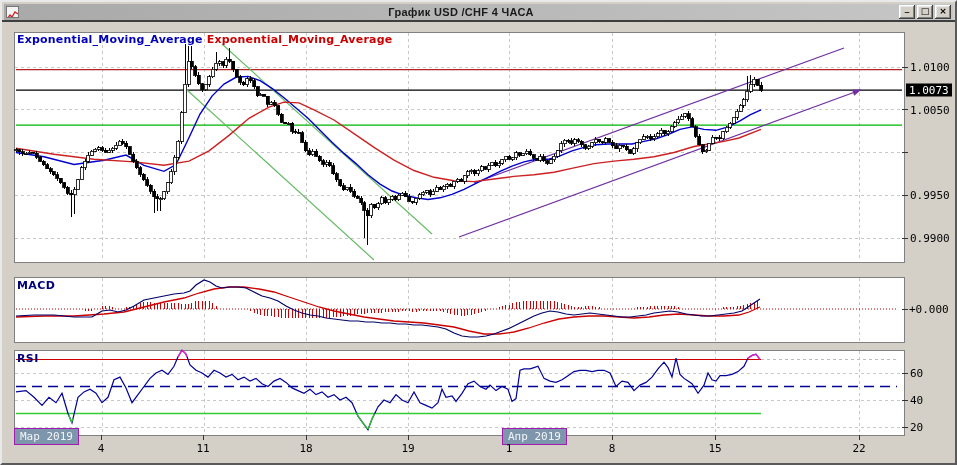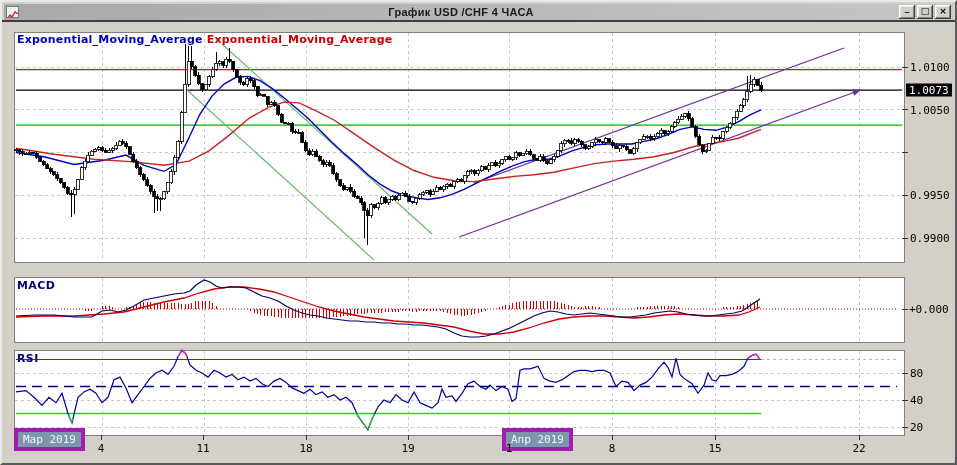--- a/index.html
+++ b/index.html
@@ -31,21 +31,21 @@
   .lbl.center{transform:translate(-50%,0);}
   .legendrow{position:absolute;left:13px;top:11px;font-family:"DejaVu Sans",sans-serif;
     font-size:11px;font-weight:bold;letter-spacing:.2px;white-space:nowrap;}
   .indlabel{position:absolute;left:13px;font-family:"DejaVu Sans",sans-serif;
     font-size:11px;font-weight:bold;color:#00007a;letter-spacing:.4px;}
   .pricebox{position:absolute;background:#000;color:#fff;
     font-family:"DejaVu Sans Mono",monospace;font-size:11px;line-height:13px;
     padding:0 3px;transform:translateY(-50%);}
   .monthbox{position:absolute;background:#7e96ac;color:#f2f5f8;
     font-family:"DejaVu Sans Mono",monospace;font-size:11px;line-height:15px;
-    padding:0 5px;border:4px solid #a21caf;}
+    padding:0 5px;border:1px solid #a21caf;}
 </style>
 </head>
 <body>
 
 <div class="window">
   <div class="titlebar">
     <div class="titleicon">
       <svg width="11" height="10" viewBox="0 0 11 10">
           <polyline points="0,8 3,4 5,6 8,1 11,3" fill="none" stroke="#cc2222" stroke-width="1.3"></polyline>
           <line x1="0" y1="9.5" x2="11" y2="9.5" stroke="#336699" stroke-width="1"></line>
@@ -768,21 +768,21 @@
 
     <div class="monthbox" style="left:10px;top:406px;">Мар 2019</div>
     <div class="monthbox" style="left:498px;top:406px;">Апр 2019</div>
 
     <div id="labels">
         <div class="lbl" style="left: 906px; top: 45px;">1.0100</div>
         <div class="lbl" style="left: 906px; top: 87.75px;">1.0050</div>
         <div class="lbl" style="left: 906px; top: 130.5px; margin-left: 48px;">1.0000</div>
         <div class="lbl" style="left: 906px; top: 173.25px;">0.9950</div>
         <div class="lbl" style="left: 906px; top: 216px;">0.9900</div>
-        <div class="lbl" style="left: 906px; top: 351px;">80</div>
+        <div class="lbl" style="left: 906px; top: 351px;">60</div>
         <div class="lbl" style="left: 906px; top: 378px;">40</div>
         <div class="lbl" style="left: 906px; top: 405px;">20</div>
         <div class="lbl center" style="left: 97px; top: 420px;">4</div>
         <div class="lbl center" style="left: 199px; top: 420px;">11</div>
         <div class="lbl center" style="left: 302px; top: 420px;">18</div>
         <div class="lbl center" style="left: 404px; top: 420px;">19</div>
         <div class="lbl center" style="left: 505px; top: 420px;">1</div>
         <div class="lbl center" style="left: 608px; top: 420px;">8</div>
         <div class="lbl center" style="left: 711px; top: 420px;">15</div>
         <div class="lbl center" style="left: 855px; top: 420px;">22</div>

